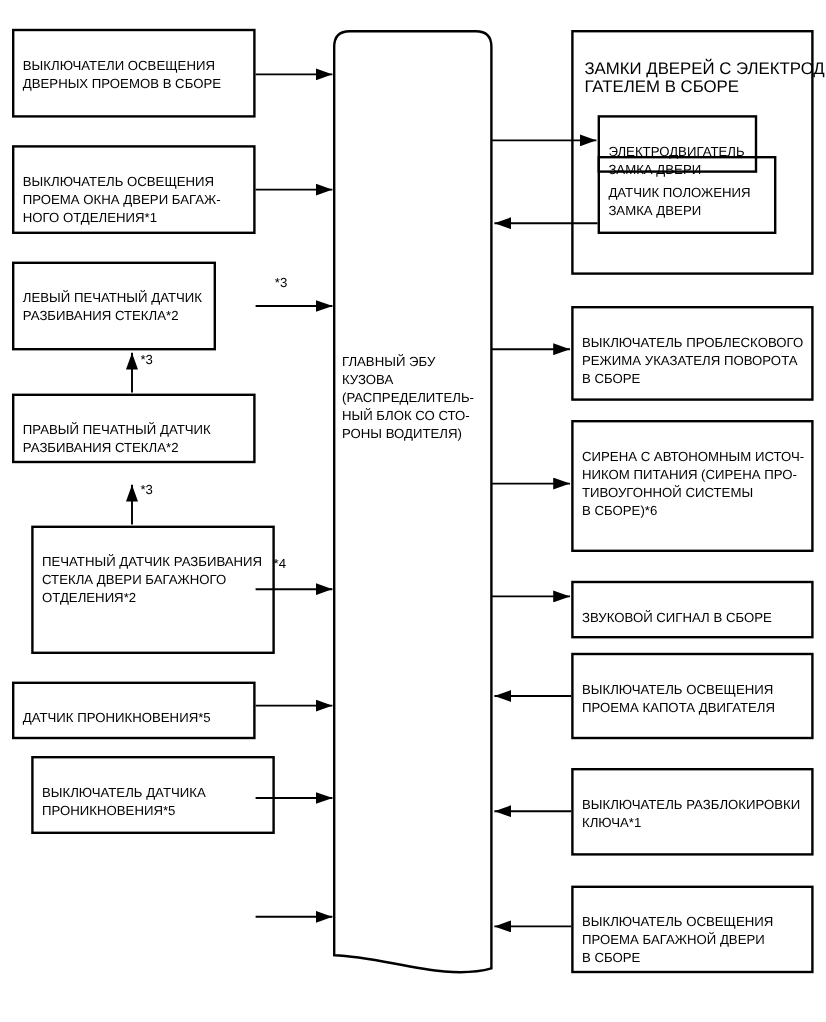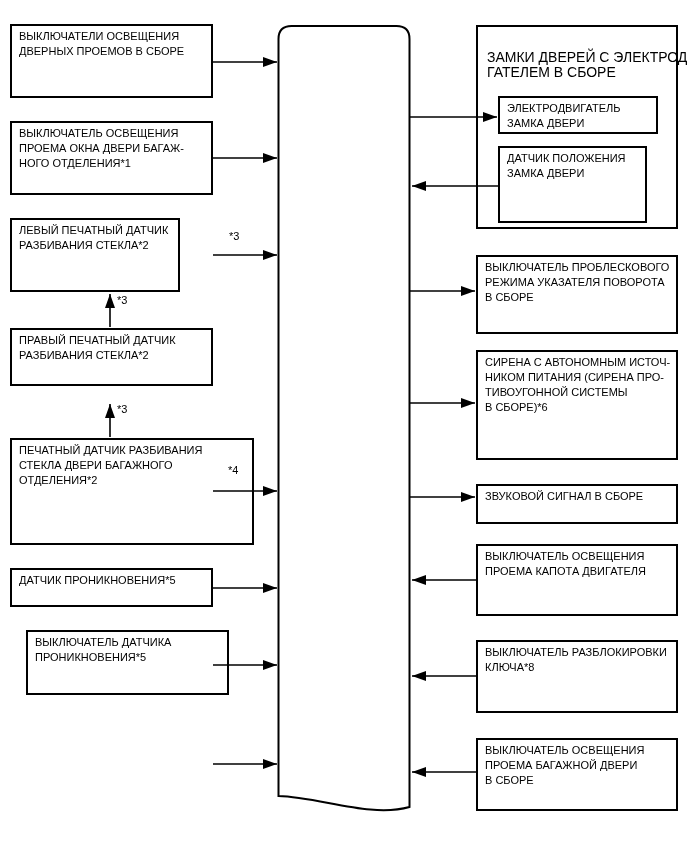--- a/index.html
+++ b/index.html
@@ -9,21 +9,21 @@
     background:#ffffff;
     font-family:"Liberation Sans", sans-serif;
     color:#000;
     overflow:hidden;
   }
   .box{
     position:absolute;
     border:2px solid #000;
     box-sizing:border-box;
     background:transparent;
-    padding:3px 7px;
+    padding:22px 7px;
     font-size:11px;
     line-height:15px;
     white-space:pre;
     letter-spacing:0;
   }
   .group-box{
     position:absolute;
     border:2px solid #000;
     box-sizing:border-box;
     background:transparent;
@@ -62,62 +62,67 @@
   <div class="box" style="left:10px;top:121px;width:203px;height:74px">ВЫКЛЮЧАТЕЛЬ ОСВЕЩЕНИЯ
 ПРОЕМА ОКНА ДВЕРИ БАГАЖ-
 НОГО ОТДЕЛЕНИЯ*1</div>
 
   <div class="box" style="left:10px;top:218px;width:170px;height:74px">ЛЕВЫЙ ПЕЧАТНЫЙ ДАТЧИК
 РАЗБИВАНИЯ СТЕКЛА*2</div>
 
   <div class="box" style="left:10px;top:328px;width:203px;height:58px">ПРАВЫЙ ПЕЧАТНЫЙ ДАТЧИК
 РАЗБИВАНИЯ СТЕКЛА*2</div>
 
-  <div class="box" style="left:10px;top:438px;width:244px;height:107px">ПЕЧАТНЫЙ ДАТЧИК РАЗБИВАНИЯ
+  <div class="box" style="left:26px;top:438px;width:203px;height:107px">ПЕЧАТНЫЙ ДАТЧИК РАЗБИВАНИЯ
 СТЕКЛА ДВЕРИ БАГАЖНОГО
 ОТДЕЛЕНИЯ*2</div>
 
   <div class="box" style="left:10px;top:568px;width:203px;height:39px">ДАТЧИК ПРОНИКНОВЕНИЯ*5</div>
 
   <div class="box" style="left:26px;top:630px;width:203px;height:65px">ВЫКЛЮЧАТЕЛЬ ДАТЧИКА
 ПРОНИКНОВЕНИЯ*5</div>
 
 
   <div class="group-box" style="left:476px;top:25px;width:202px;height:204px">
     <div class="group-title">ЗАМКИ ДВЕРЕЙ С ЭЛЕКТРОДВИ-
 ГАТЕЛЕМ В СБОРЕ</div>
   </div>
 
-  <div class="box" style="left:498px;top:96px;width:160px;height:38px">ЭЛЕКТРОДВИГАТЕЛЬ
+  <div class="box" style="left:498px;top:96px;width:133px;height:38px">ЭЛЕКТРОДВИГАТЕЛЬ
 ЗАМКА ДВЕРИ</div>
 
-  <div class="box" style="left:498px;top:146px;width:149px;height:77px">ДАТЧИК ПОЛОЖЕНИЯ
+  <div class="box" style="left:498px;top:130px;width:149px;height:65px">ДАТЧИК ПОЛОЖЕНИЯ
 ЗАМКА ДВЕРИ</div>
 
   <div class="box" style="left:476px;top:255px;width:202px;height:79px">ВЫКЛЮЧАТЕЛЬ ПРОБЛЕСКОВОГО
 РЕЖИМА УКАЗАТЕЛЯ ПОВОРОТА
 В СБОРЕ</div>
 
   <div class="box" style="left:476px;top:350px;width:202px;height:110px">СИРЕНА С АВТОНОМНЫМ ИСТОЧ-
 НИКОМ ПИТАНИЯ (СИРЕНА ПРО-
 ТИВОУГОННОЙ СИСТЕМЫ
 В СБОРЕ)*6</div>
 
   <div class="box" style="left:476px;top:484px;width:202px;height:40px">ЗВУКОВОЙ СИГНАЛ В СБОРЕ</div>
 
   <div class="box" style="left:476px;top:544px;width:202px;height:72px">ВЫКЛЮЧАТЕЛЬ ОСВЕЩЕНИЯ
 ПРОЕМА КАПОТА ДВИГАТЕЛЯ</div>
 
   <div class="box" style="left:476px;top:640px;width:202px;height:73px">ВЫКЛЮЧАТЕЛЬ РАЗБЛОКИРОВКИ
-КЛЮЧА*8</div>
+КЛЮЧА*1</div>
 
   <div class="box" style="left:476px;top:738px;width:202px;height:73px">ВЫКЛЮЧАТЕЛЬ ОСВЕЩЕНИЯ
 ПРОЕМА БАГАЖНОЙ ДВЕРИ
 В СБОРЕ</div>
 
+  <div class="center-label">ГЛАВНЫЙ ЭБУ
+КУЗОВА
+(РАСПРЕДЕЛИТЕЛЬ-
+НЫЙ БЛОК СО СТО-
+РОНЫ ВОДИТЕЛЯ)</div>
 
   <div class="note" style="left:229px;top:230px">*3</div>
   <div class="note" style="left:117px;top:294px">*3</div>
   <div class="note" style="left:117px;top:403px">*3</div>
   <div class="note" style="left:228px;top:464px">*4</div>
 
   <svg id="connectors" width="688" height="852" viewBox="0 0 688 852">
     <defs>
       <marker id="arr" markerWidth="14" markerHeight="10" refX="14" refY="5" orient="auto" markerUnits="userSpaceOnUse">
         <path d="M0,0 L14,5 L0,10 Z" fill="#000"></path>

